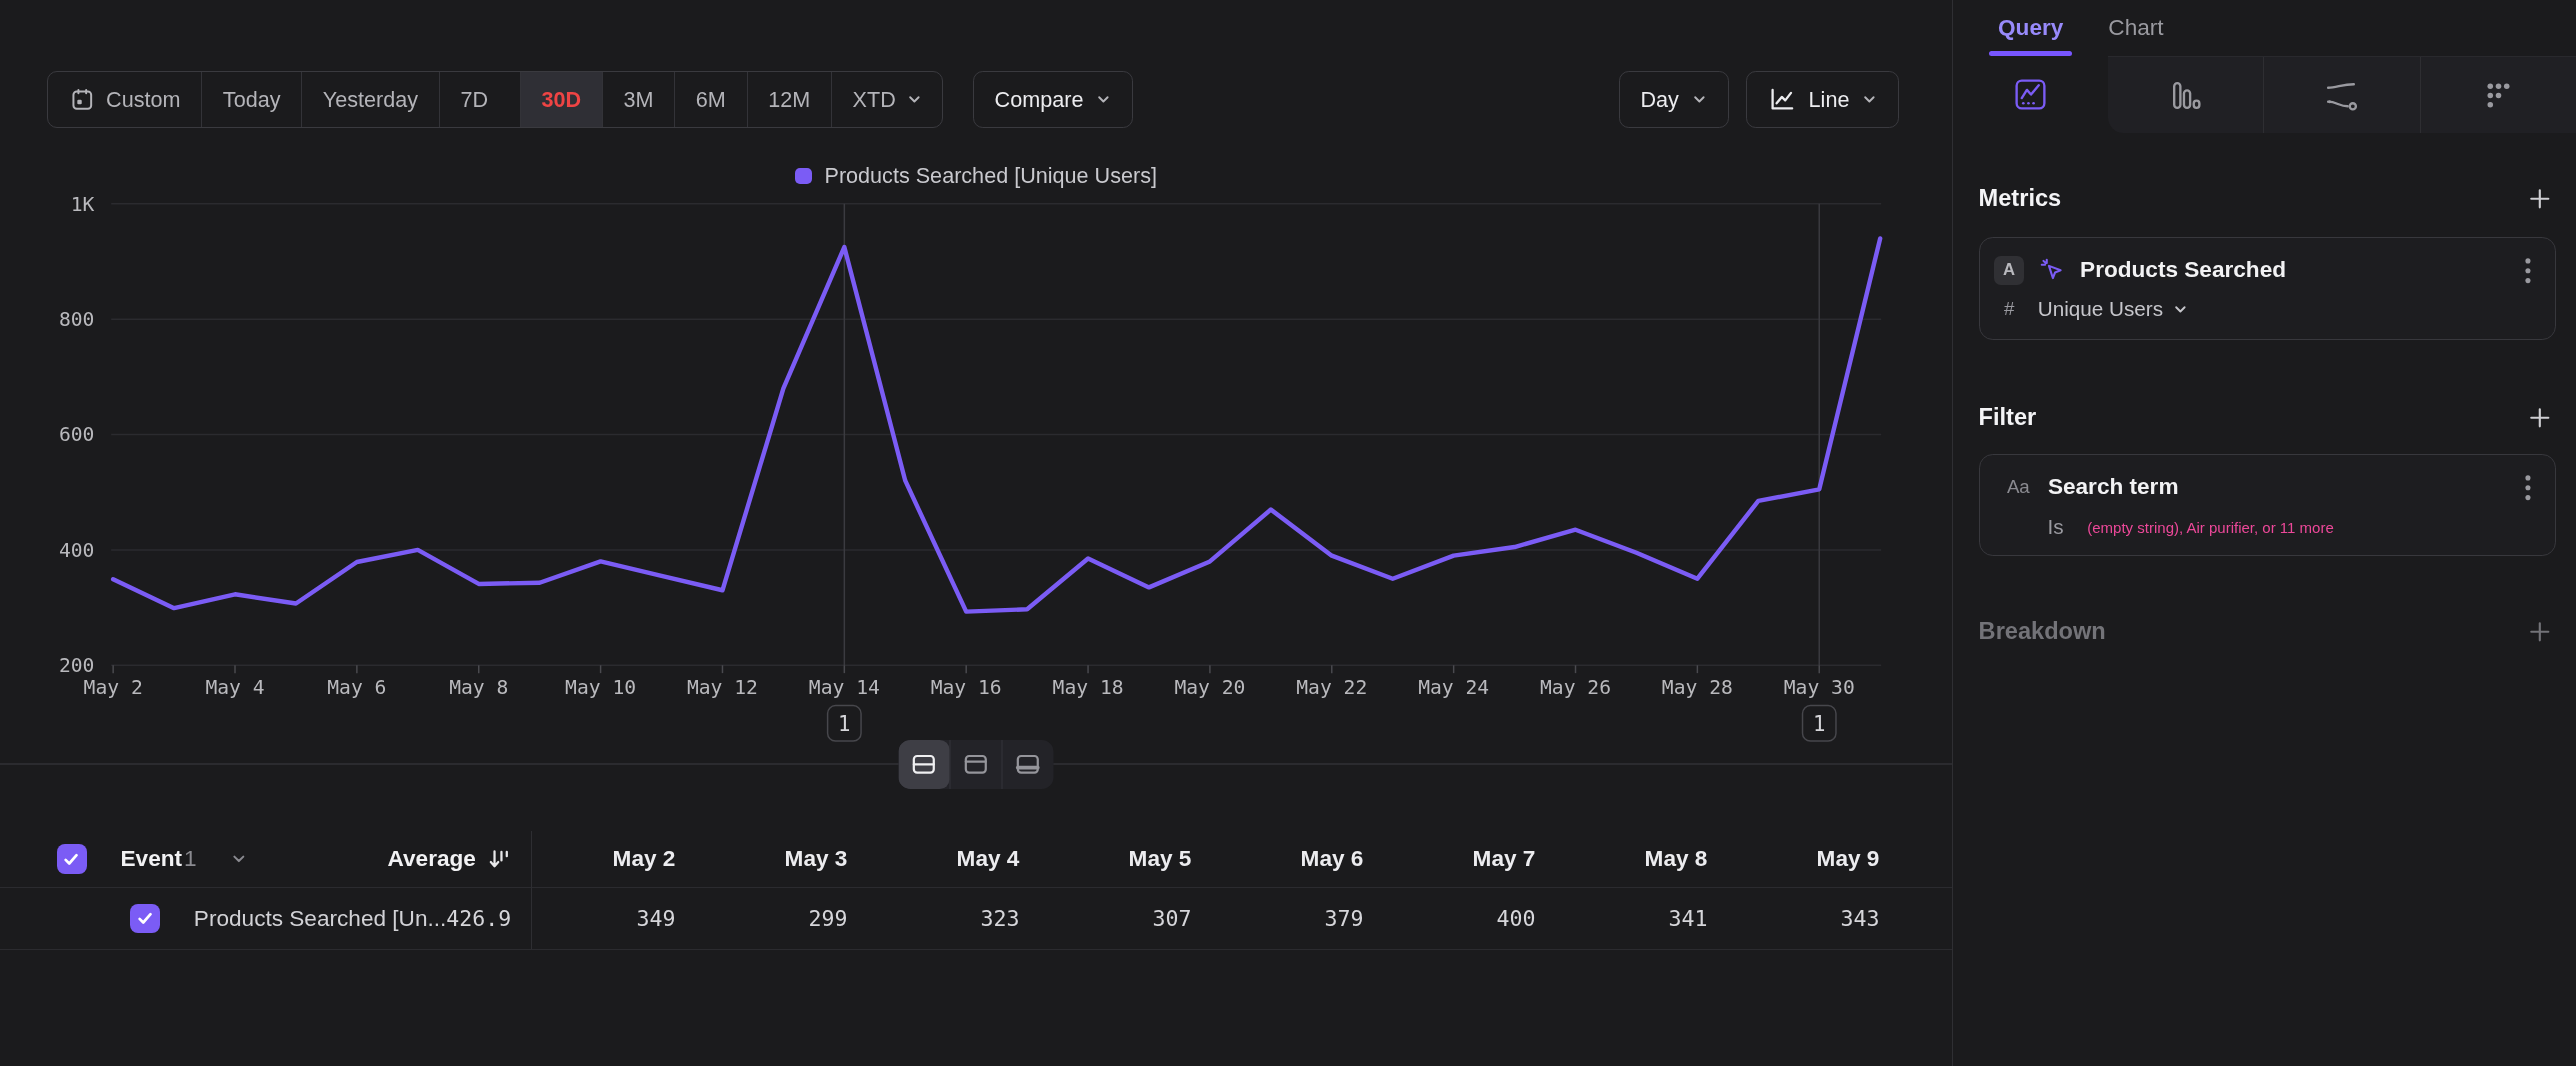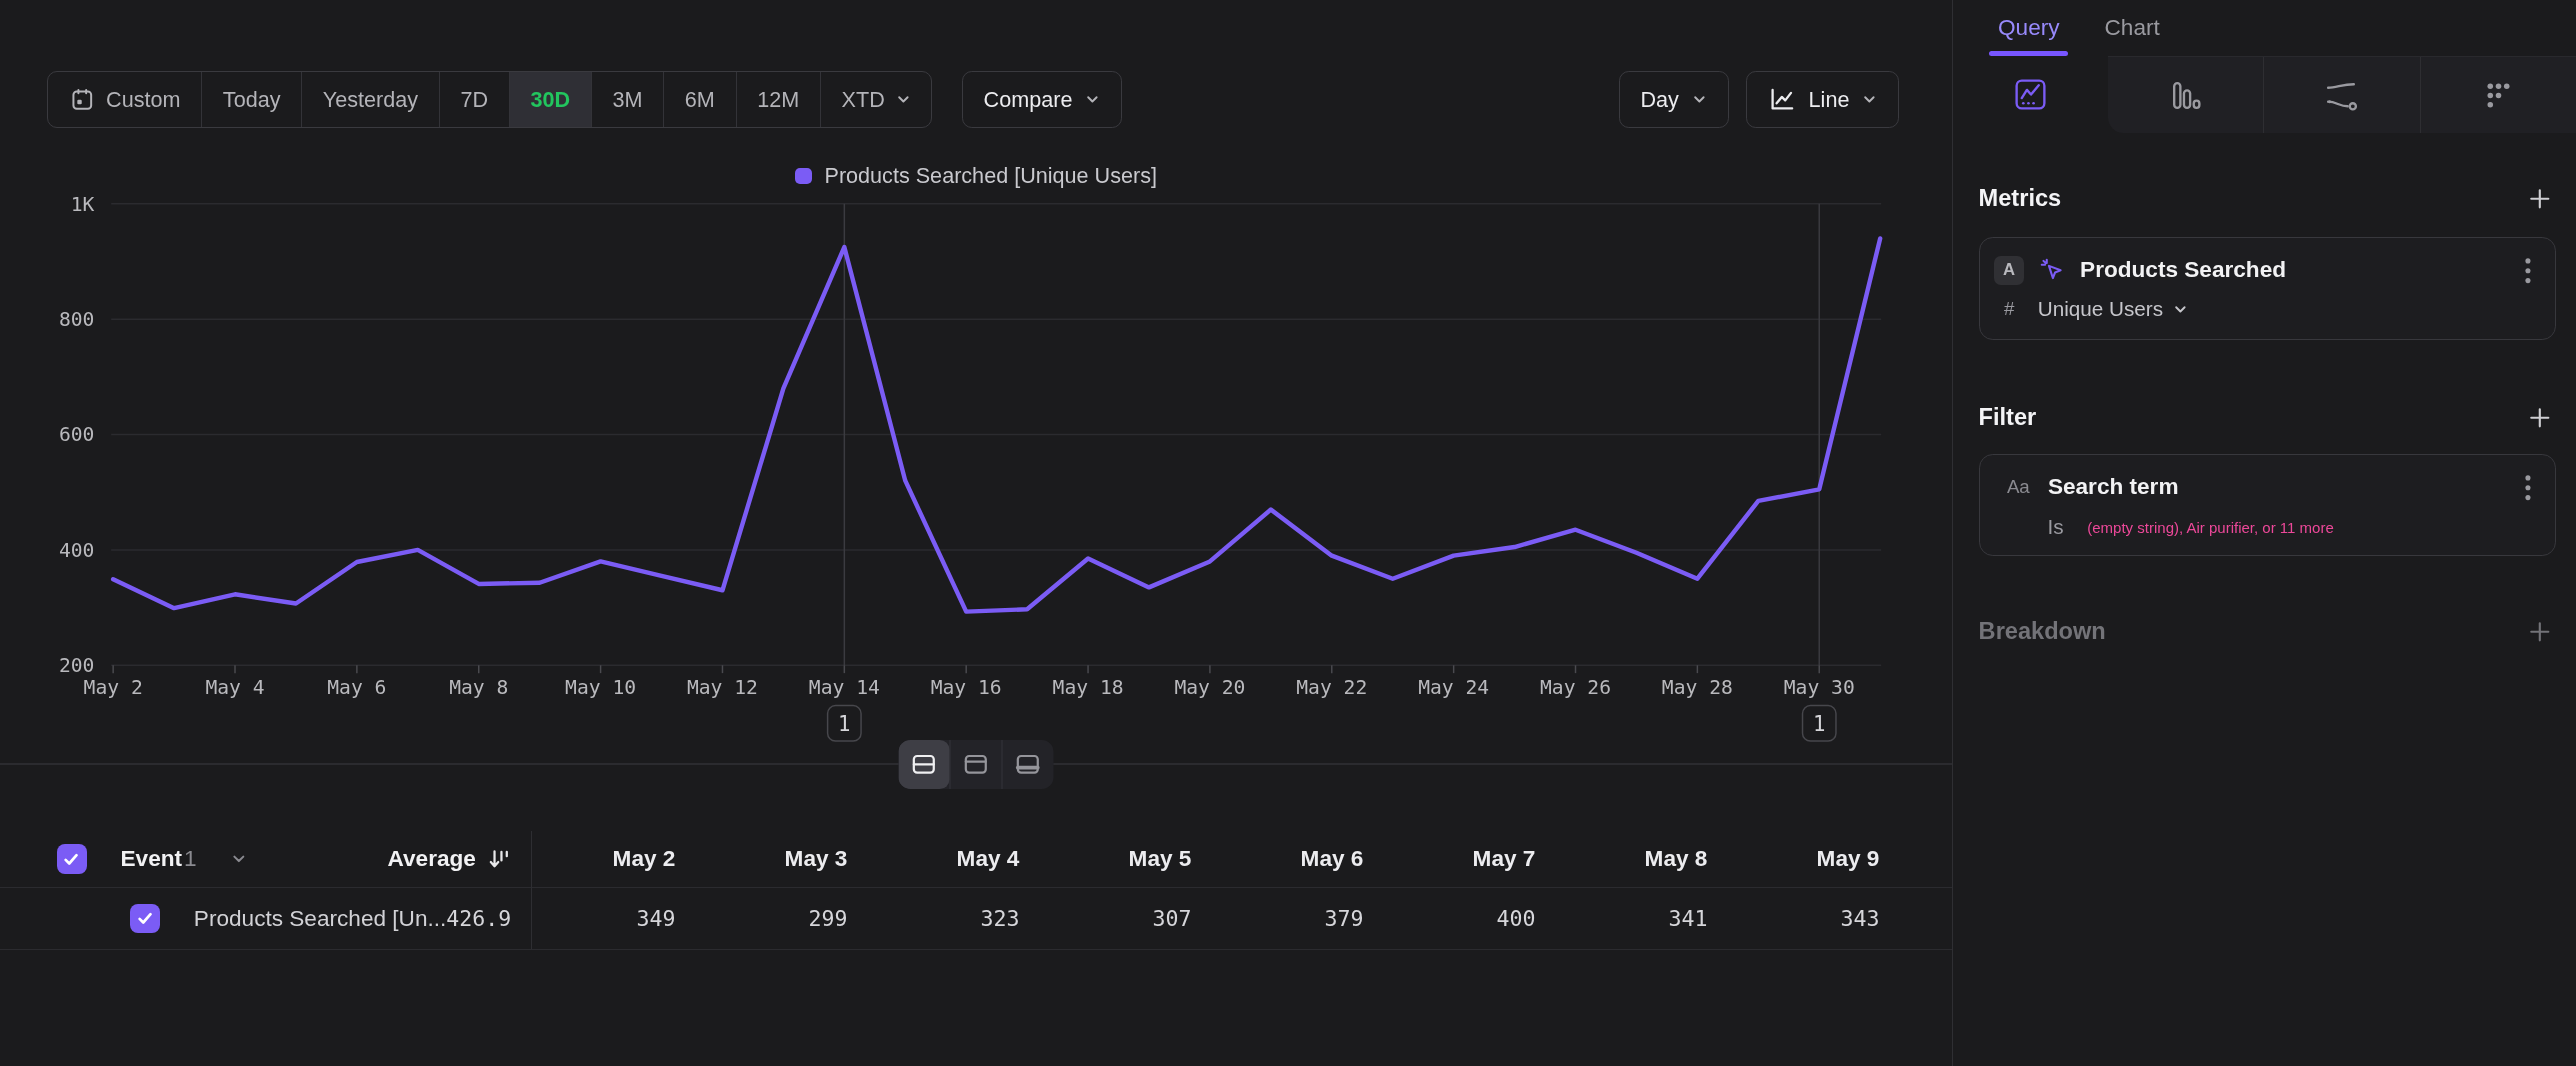--- a/index.html
+++ b/index.html
@@ -5,21 +5,21 @@
   html,body{margin:0;padding:0;background:#111;}
   .app{position:relative;width:2576px;height:1067px;background:#1b1b1d;
        font-family:"Liberation Sans",sans-serif;color:#f2f2f4;overflow:hidden;}
 
   
   .main{position:absolute;left:0;top:0;width:1952px;height:100%;}
   .toolbar{position:absolute;left:47px;right:53px;top:71px;height:57px;display:flex;align-items:center;}
   .range-group{display:flex;align-items:stretch;height:57px;border:1.5px solid #3a3a3f;border-radius:10px;overflow:hidden;box-sizing:border-box;}
   .range-btn{display:flex;align-items:center;gap:10.8px;padding:0 20.7px;font-size:21.6px;color:#b4b4b9;cursor:pointer;border-left:1px solid #333338;white-space:nowrap;}
   .range-btn:first-child{border-left:none;}
-  .range-btn.active{background:#2f2f35;color:#22c55e;font-weight:bold;}
+  .range-btn.active{background:#2f2f35;color:#ef4444;font-weight:bold;margin-left:11px;}
   .btn{display:flex;align-items:center;gap:12.8px;height:57px;box-sizing:border-box;padding:0 21px;
        border:1.5px solid #3a3a3f;border-radius:9.8px;font-size:21.6px;color:#ececef;cursor:pointer;white-space:nowrap;}
   .compare{margin-left:29.5px;}
   .right-group{margin-left:auto;display:flex;gap:17.7px;}
 
   .legend{position:absolute;top:163px;left:0;width:100%;display:flex;justify-content:center;align-items:center;gap:12.8px;
           font-size:21.6px;color:#c9c9ce;}
   .swatch{width:16.7px;height:16.7px;border-radius:4.9px;background:#7b5cf5;}
 
   .chart-svg{position:absolute;left:0;top:192px;}
@@ -45,21 +45,21 @@
   .data .t-col,.data .t-avg{color:#d6d6da;font-family:"DejaVu Sans Mono",monospace;font-size:21.6px;}
   .data .t-name{color:#d2d2d6;}
   .t-vline{position:absolute;left:531px;top:0;height:118px;width:1px;background:#2e2e32;}
   .count-dim{color:#8a8a90;font-weight:normal;margin-left:2px;}
   .checkbox{width:29.5px;height:29.5px;border-radius:7.9px;background:#7b5cf5;display:flex;align-items:center;justify-content:center;flex:none;cursor:pointer;}
 
   
   .panel{position:absolute;left:1952px;top:0;width:624px;height:100%;border-left:1.5px solid #2f2f33;box-sizing:border-box;}
   .panel-tabs{display:flex;align-items:flex-end;height:56px;padding-left:45px;gap:45px;}
   .p-tab{font-size:22.6px;color:#9a9aa0;padding-bottom:14.8px;position:relative;cursor:pointer;}
-  .p-tab.active{color:#988afb;font-weight:normal;}
+  .p-tab.active{color:#988afb;font-weight:bold;}
   .p-tab.active::after{content:"";position:absolute;left:-8.9px;right:-8.9px;bottom:0;height:4.9px;border-radius:3px;background:#7856ff;}
   .icon-strip{display:flex;height:77px;}
   .strip-tab{display:flex;align-items:center;justify-content:center;cursor:pointer;}
   .strip-tab.active{width:155px;}
   .strip-rest{display:flex;flex:1;background:#202024;border-radius:0 0 0 15.7px;overflow:hidden;border-top:1px solid #29292d;}
   .strip-rest .strip-tab{flex:1;border-left:1px solid #2e2e32;}
   .strip-rest .strip-tab:first-child{border-left:none;}
   .p-content{padding:0 19.7px 0 25.6px;}
   .sec-head{display:flex;align-items:center;justify-content:space-between;}
   .sec-title{font-size:23.6px;font-weight:bold;color:#f4f4f6;}

